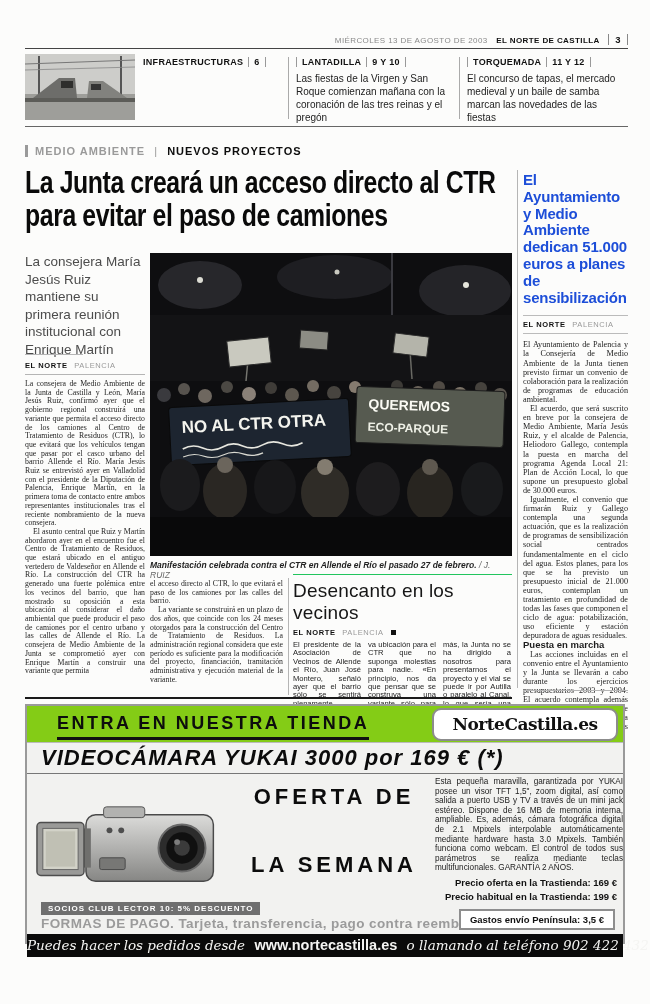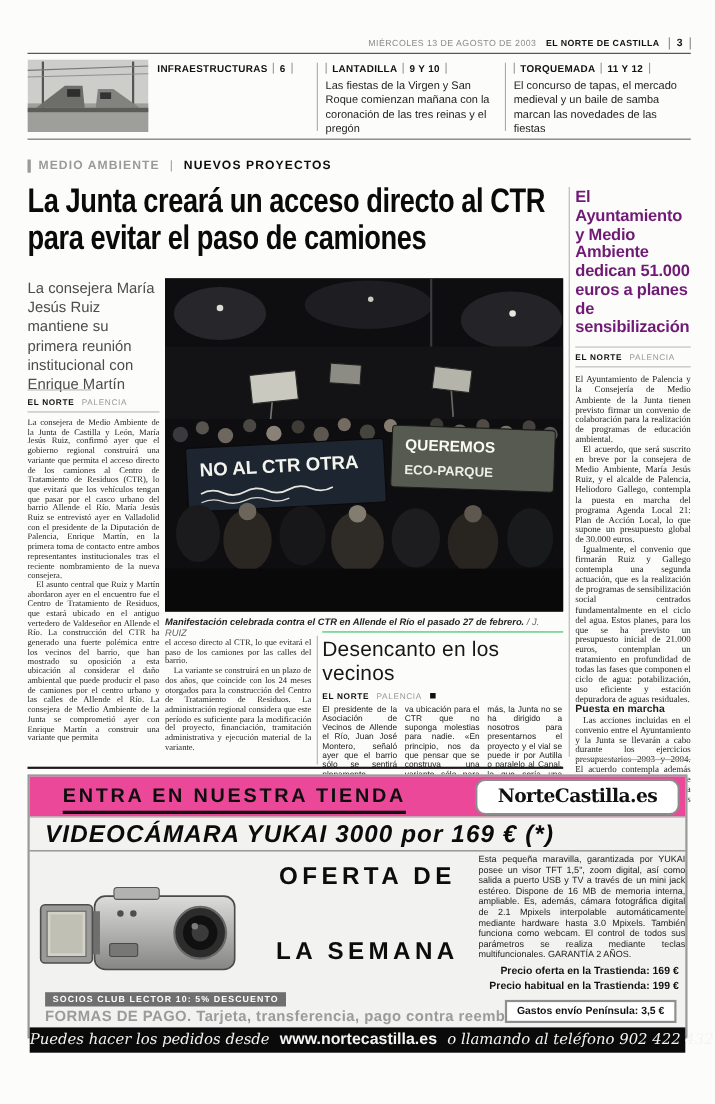--- a/index.html
+++ b/index.html
@@ -54,30 +54,30 @@
   .caption .credit { font-weight:normal; color:#666; }
 
   
   .boxart { top:574px; left:293px; width:219px; border-top:1px solid #22c55e; }
   .boxart h2 { margin:5px 0 4px; font-size:19px; font-weight:500; letter-spacing:.2px; color:#161616; }
   .boxcols { display:flex; gap:7px; margin-top:4px; }
   .boxcols .bc { width:68px; font-size:7.6px; line-height:8.4px; text-align:justify; height:82px; overflow:hidden; color:#222; }
 
   
   .sidebar { top:172px; left:523px; width:105px; }
-  .sb-headline { font-size:15px; font-weight:bold; line-height:1.12; color:#701a75; letter-spacing:-.2px; }
+  .sb-headline { font-size:15px; font-weight:bold; line-height:1.12; color:#1d4ed8; letter-spacing:-.2px; }
   .sb-byline { margin-top:9px; padding:4px 0; border-top:1px solid #bbb; border-bottom:1px solid #bbb; }
   .sb-body { margin-top:6px; font-size:8.2px; line-height:9.1px; height:392px; }
   .sb-body p { margin:0; }
   .sb-body p + p { text-indent:7px; }
   .sb-sub { font-family:"Liberation Sans", sans-serif; font-weight:bold; font-size:9.5px; margin:5px 0 2px; text-indent:0 !important; }
 
   
   .ad { top:704px; left:25px; width:600px; height:240px; background:#f2f2f0; border:2px solid #9a9a9a; box-sizing:border-box; }
-  .ad-top { position:relative; height:36px; background:#ec4899; border-bottom:1px solid #bbb; }
+  .ad-top { position:relative; height:36px; background:#84cc16; border-bottom:1px solid #bbb; }
   .ad-shop { position:absolute; left:30px; top:7px; font-size:18px; font-weight:800; letter-spacing:2.5px; color:#0d0d0d;
              border-bottom:3px solid #111; padding-bottom:3px; }
   .ad-logo { position:absolute; right:5px; top:2px; width:182px; height:29px; background:#fff;
              border:2px solid #8c8c8c; border-radius:9px; text-align:center; line-height:29px;
              font-family:"DejaVu Serif", serif; font-weight:bold; font-size:17px; color:#111; letter-spacing:-.5px; }
   .ad-product { height:30px; line-height:30px; padding-left:14px; font-style:italic; font-weight:800;
                 font-size:22px; letter-spacing:1px; color:#0b0b0b; border-bottom:1px solid #777; white-space:nowrap; }
   .ad-mid { position:relative; height:132px; }
   .ad-camera { position:absolute; left:8px; top:26px; }
   .ad-offer { position:absolute; left:212px; top:10px; width:190px; text-align:center;

